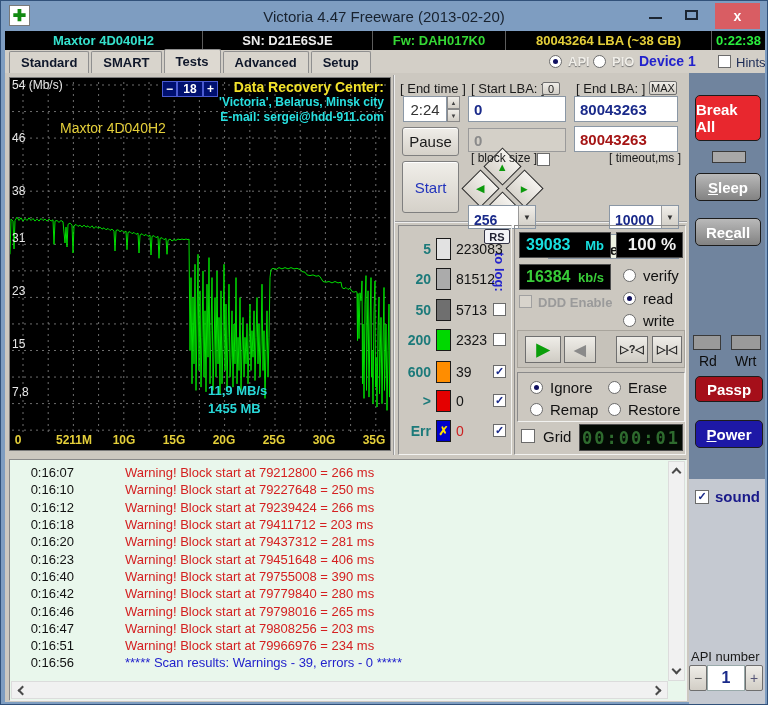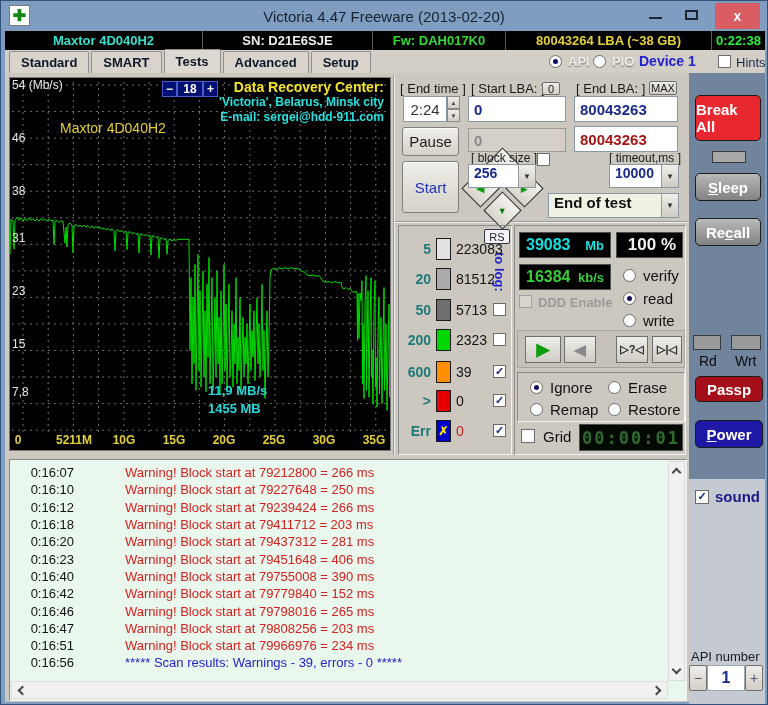--- a/index.html
+++ b/index.html
@@ -47,21 +47,21 @@
   
   .btn{background:linear-gradient(#f0eee9,#d5d1c9);border:1px solid #7f7f7f;border-radius:3px;
        display:flex;align-items:center;justify-content:center;font-size:15px;color:#1a1a1a;box-shadow:inset 0 1px 0 #fff;}
   .btn-sm{background:linear-gradient(#efede8,#d2cec6);border:1px solid #6f6f6f;border-radius:2px;
           display:flex;align-items:center;justify-content:center;font-size:11px;color:#1a1a1a;}
   .input{background:#fff;border:1px solid #8a97a5;display:flex;align-items:center;padding-left:5px;
          font-size:15px;font-weight:bold;color:#1a2a8a;}
   .input.dis{background:#d4d0c8;color:#8a8a8a;border-color:#9a9a9a;}
   .input.red{color:#a51515;}
   .lbl{font-size:13px;color:#1a1a1a;white-space:nowrap;}
-  .dd{background:#fff;border:1px solid #8a97a5;display:flex;align-items:flex-start;}
+  .dd{background:#fff;border:1px solid #8a97a5;display:flex;align-items:flex-end;margin-top:41px;}
   .dd .dtxt{flex:1;padding-left:5px;font-size:14px;font-weight:bold;color:#1a2a8a;}
   .dd .darr{width:17px;align-self:stretch;background:linear-gradient(#f0eee9,#cfccc4);border-left:1px solid #9a9a9a;
             display:flex;align-items:center;justify-content:center;font-size:8px;color:#333;}
   .dd.pale{background:#eef2e2;} .dd.pale .dtxt{color:#111;font-size:15px;}
   .cb{width:13px;height:13px;background:#fff;border:1px solid #6b6b6b;display:flex;align-items:center;justify-content:center;
       font-size:11px;font-weight:bold;color:#1a2a8a;}
   .cb.on::after{content:"✓";margin-top:-1px;}
   .cb.dis{background:#d8d4cc;border-color:#a0a0a0;}
   .rb{width:13px;height:13px;background:#fff;border:1px solid #6b6b6b;border-radius:50%;display:flex;align-items:center;justify-content:center;}
   .rb.on::after{content:"";width:5px;height:5px;border-radius:50%;background:#101060;}
@@ -260,21 +260,21 @@
   <div class="abs dd" style="left:608px;top:163px;width:70px;height:24px">
     <span class="dtxt">10000</span>
     <span class="darr">▼</span>
   </div>
   <div class="abs dd pale" style="left:547px;top:192px;width:131px;height:25px">
     <span class="dtxt">End of test</span>
     <span class="darr">▼</span>
   </div>
 
   <div class="abs panel" style="left:397px;top:224px;width:114px;height:230px">
-    <div class="abs btn-sm" style="left:85px;top:3px;width:26px;height:15px;border:1px solid #334;background:#f4f4f8;color:#223;font-weight:normal">RS</div>
+    <div class="abs btn-sm" style="left:85px;top:3px;width:26px;height:15px;border:1px solid #334;background:#f4f4f8;color:#223;font-weight:bold">RS</div>
     <div class="abs tolog" style="left:93px;top:26px">to log:</div>
     <div id="cnt-rows">
         <div class="cnt-row" style="top: 12px;">
           <span class="cnt-lbl">5</span>
           <span class="cnt-sw" style="background: rgb(226, 226, 226);"></span>
           <span class="cnt-val">223083</span>
         </div>
         <div class="cnt-row" style="top: 42px;">
           <span class="cnt-lbl">20</span>
           <span class="cnt-sw" style="background: rgb(171, 171, 171);"></span>
@@ -432,21 +432,21 @@
         <div class="log-row warning">
           <span class="log-time">0:16:23</span>
           <span class="log-msg">Warning! Block start at 79451648 = 406 ms</span>
         </div>
         <div class="log-row warning">
           <span class="log-time">0:16:40</span>
           <span class="log-msg">Warning! Block start at 79755008 = 390 ms</span>
         </div>
         <div class="log-row warning">
           <span class="log-time">0:16:42</span>
-          <span class="log-msg">Warning! Block start at 79779840 = 152 ms</span>
+          <span class="log-msg">Warning! Block start at 79779840 = 280 ms</span>
         </div>
         <div class="log-row warning">
           <span class="log-time">0:16:46</span>
           <span class="log-msg">Warning! Block start at 79798016 = 265 ms</span>
         </div>
         <div class="log-row warning">
           <span class="log-time">0:16:47</span>
           <span class="log-msg">Warning! Block start at 79808256 = 203 ms</span>
         </div>
         <div class="log-row warning">

